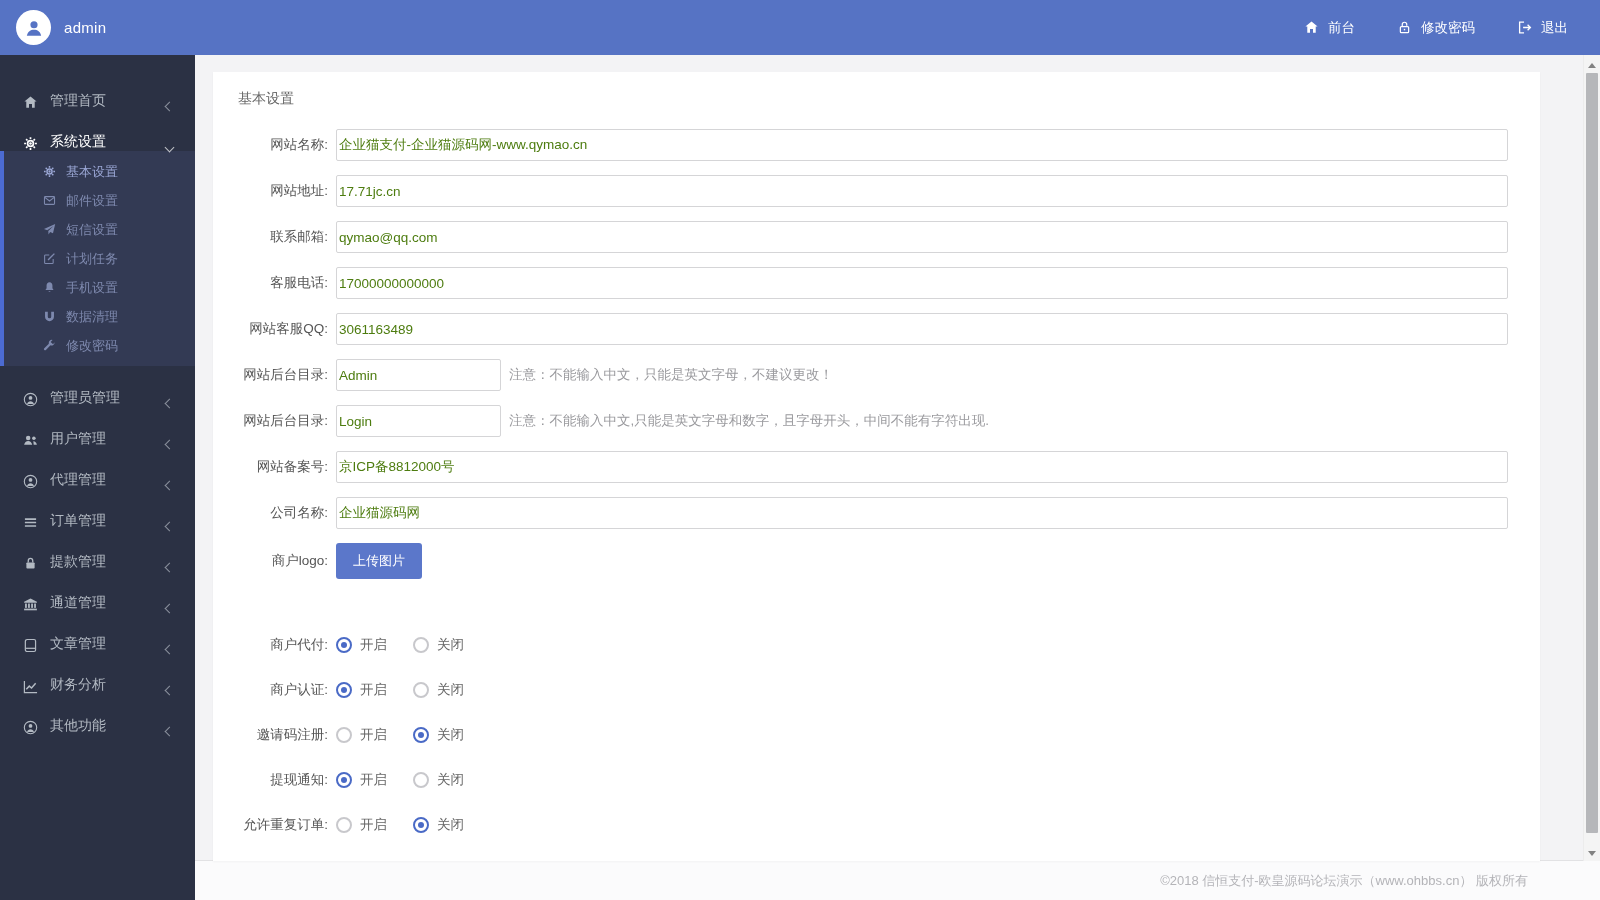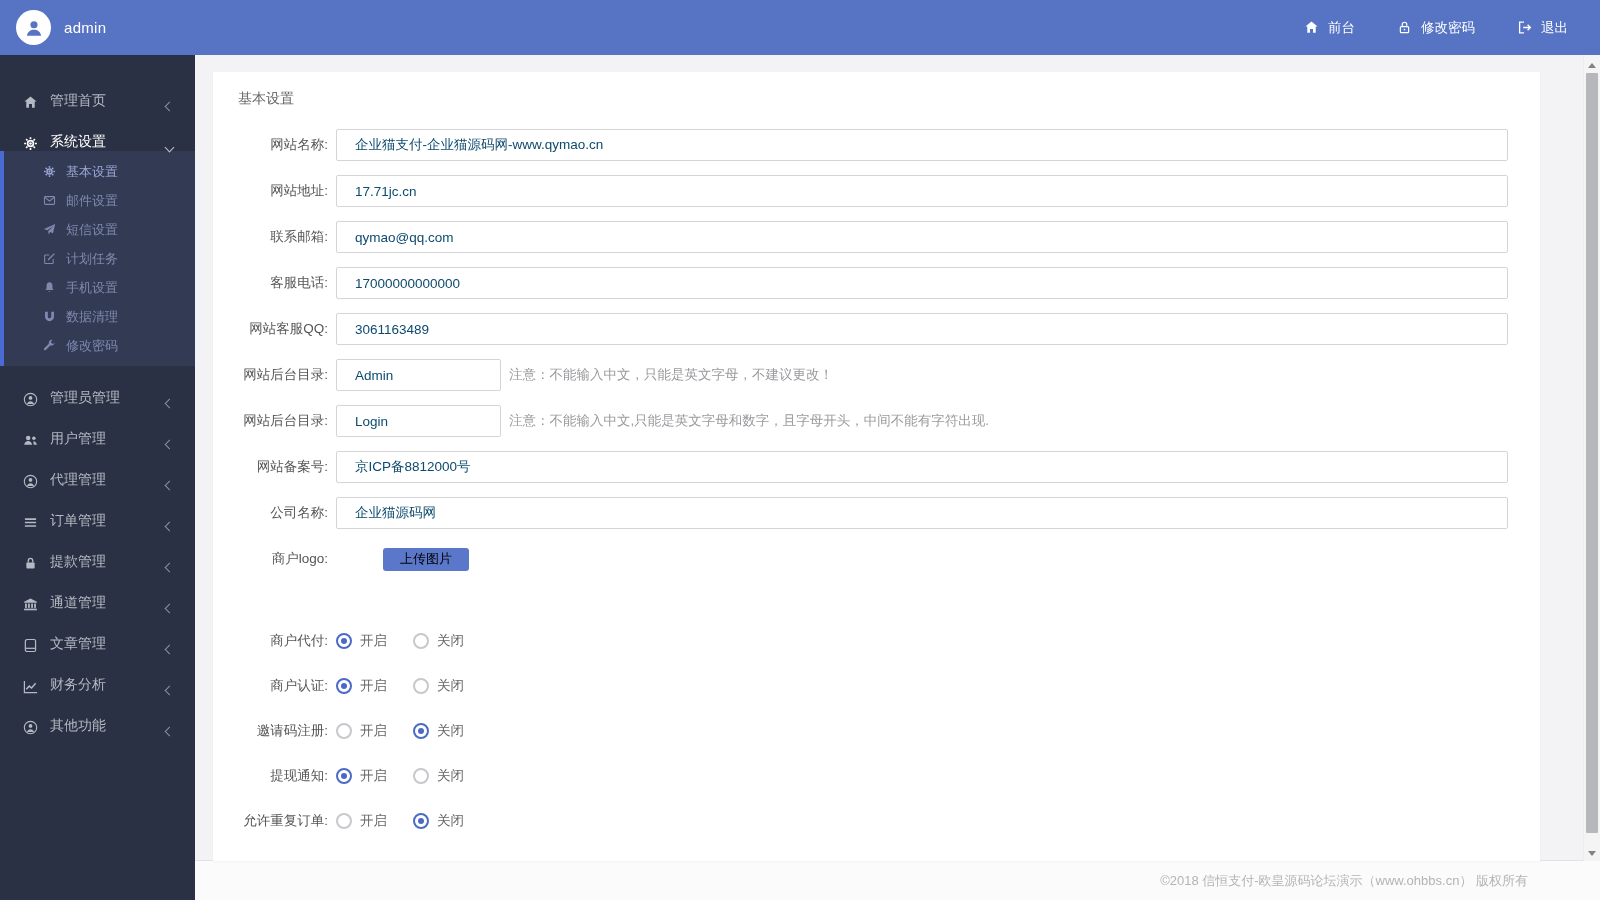--- a/index.html
+++ b/index.html
@@ -41,27 +41,27 @@
   .main-wrap{position:absolute;left:195px;top:55px;right:0;bottom:0;background:#fbfbfc;}
   .content{position:absolute;left:0;top:0;width:1388px;height:806px;
     background:var(--content_bg);border-bottom:1px solid #e2e2e4;box-sizing:border-box;}
   .card{position:absolute;left:18px;top:17px;width:1327px;height:789px;background:var(--card_bg);
     box-sizing:border-box;padding:18px 25px;box-shadow:0 1px 2px rgba(0,0,0,.04);overflow:hidden;}
   .card-title{font-size:14px;color:#666;margin-bottom:21px;}
   .frow{display:flex;align-items:center;margin-bottom:14px;min-height:32px;}
   .flabel{width:90px;text-align:right;font-size:13.5px;color:var(--label_color);
     margin-right:8px;flex-shrink:0;}
   .f-input{height:32px;box-sizing:border-box;border:1px solid var(--input_border);
-    border-radius:2px;padding:0 18px;font-size:13.5px;color:#0c4a6e;outline:none;
+    border-radius:2px;padding:0 2px;font-size:13.5px;color:#4d7c0f;outline:none;
     background:#fff;font-family:inherit;}
   .wide{width:1172px;}
   .narrow{width:165px;}
   .fnote{margin-left:8px;font-size:13.5px;color:var(--note_color);}
-  .upload-btn{height:23px;padding:0 17px;background:var(--button_bg);color:#000000;
-    border:none;border-radius:3px;font-size:13px;cursor:pointer;font-family:inherit;margin-left:47px;}
+  .upload-btn{height:36px;padding:0 17px;background:var(--button_bg);color:#ffffff;
+    border:none;border-radius:3px;font-size:13px;cursor:pointer;font-family:inherit;}
   .spacer{height:36px;}
   .trow{display:flex;align-items:center;margin-bottom:13px;height:32px;}
   .rgroup{display:flex;gap:26px;}
   .ropt{display:flex;align-items:center;gap:8px;cursor:pointer;}
   .rcirc{width:16px;height:16px;border-radius:50%;border:2px solid #c8c8cc;background:#fff;
     box-sizing:border-box;position:relative;flex-shrink:0;}
   .rcirc.sel{border-color:var(--radio_on);}
   .rcirc.sel::after{content:"";position:absolute;left:3px;top:3px;width:6px;height:6px;
     border-radius:50%;background:var(--radio_on);}
   .rlabel{font-size:13.5px;color:#666;}

